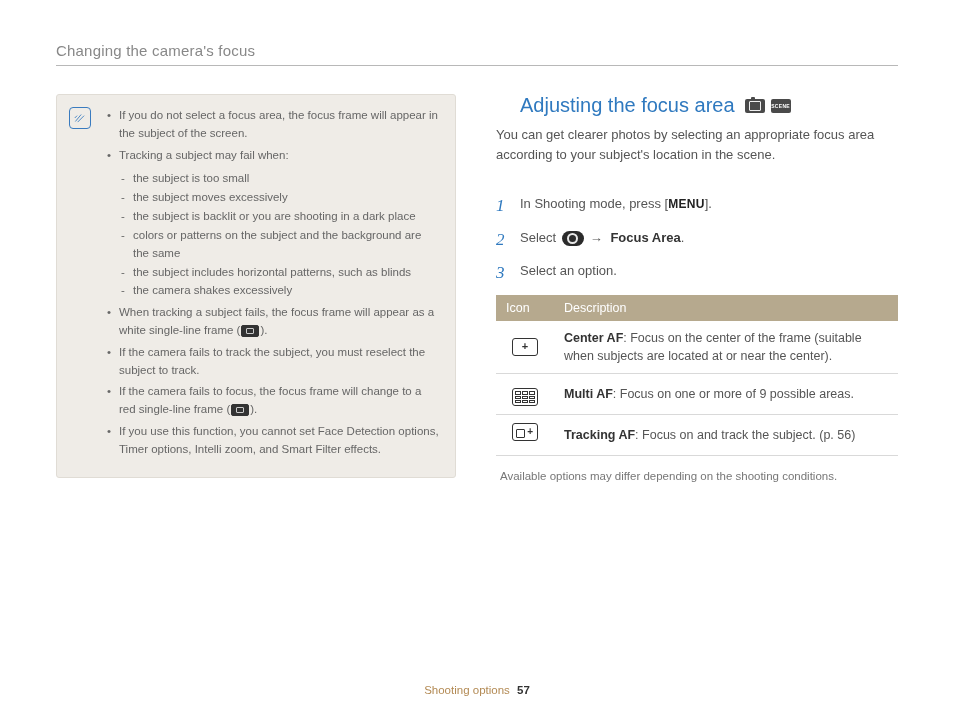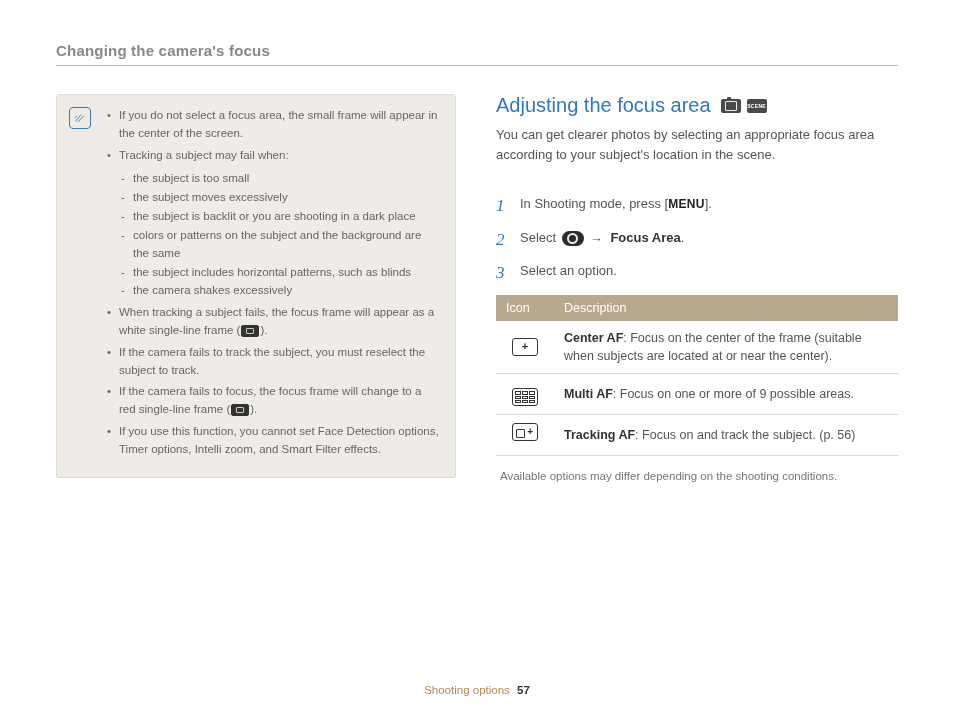--- a/index.html
+++ b/index.html
@@ -1,36 +1,36 @@
 <!DOCTYPE html>
 <html><head>
 <meta charset="utf-8">
 <style>
   * { box-sizing: border-box; margin: 0; padding: 0; }
   html, body { width: 954px; height: 720px; font-family: Arial, Helvetica, sans-serif; color: #555; background: #fff; }
   .page { padding: 42px 56px 0 56px; position: relative; height: 100%; }
-  .header { font-size: 15px; font-weight: 700; color: #888; letter-spacing: .2px; padding-bottom: 6px; border-bottom: 1px solid #b8b8b8; }
+  .header { font-size: 15px; font-weight: 400; color: #888; letter-spacing: .2px; padding-bottom: 6px; border-bottom: 1px solid #b8b8b8; }
   .cols { display: flex; gap: 40px; margin-top: 28px; }
   .left { flex: 0 0 400px; }
   .right { flex: 1 1 auto; }
 
   .notebox { background: #efece7; border: 1px solid #e0dcd5; border-radius: 3px; padding: 12px 16px 14px 50px; position: relative; font-size: 11.5px; line-height: 1.55; color: #666; }
   .notebox .note-icon { position: absolute; left: 12px; top: 12px; width: 22px; height: 22px; border: 1.5px solid #3a7bbf; border-radius: 4px; display:flex; align-items:center; justify-content:center; color:#3a7bbf; }
   .notebox .note-icon svg { width: 14px; height: 14px; stroke: #3a7bbf; fill: none; stroke-width: 1.5; }
   .notebox ul.outer { list-style: none; }
   .notebox ul.outer > li { position: relative; padding-left: 12px; margin-bottom: 4px; }
   .notebox ul.outer > li::before { content: "•"; position: absolute; left: 0; top: 0; color: #666; }
   .notebox ul.inner { list-style: none; margin-top: 6px; }
   .notebox ul.inner > li { position: relative; padding-left: 14px; margin: 1px 0; }
   .notebox ul.inner > li::before { content: "-"; position: absolute; left: 2px; top: 0; color: #666; }
   .inline-icon { display:inline-flex; vertical-align: middle; align-items:center; justify-content:center; width: 18px; height: 12px; border:1.2px solid #555; border-radius:2px; background:#fff; position:relative; margin:0 1px; }
   .inline-icon.dark { background:#333; border-color:#333; }
   .inline-icon.dark::after { content:""; width:6px; height:4px; border:1px solid #ccc; border-radius:1px; }
 
-  .section-title { color:#2f79bf; font-size: 20px; font-weight: 400; display:flex; align-items:center; gap:10px; }
+  .section-title { color:#2f79bf; font-size: 20px; font-weight: 400; display:flex; align-items:center; gap:10px;margin-left:24px; }
   .mode-icons { display:flex; gap:6px; }
   .mode-icons .mi { width:20px; height:14px; background:#4a4a4a; border-radius:2px; display:flex; align-items:center; justify-content:center; color:#fff; font-size:8px; font-weight:bold; position:relative; }
   .mode-icons .mi.cam::before { content:""; width:10px; height:8px; border:1px solid #eee; border-radius:1px; }
   .mode-icons .mi.cam::after { content:""; position:absolute; top:-2px; left:6px; width:4px; height:2px; background:#4a4a4a; border-radius:1px 1px 0 0; }
   .mode-icons .mi.scene { font-size:5px; letter-spacing:.3px; }
 
   .intro { font-size: 13px; line-height: 1.5; color:#555; margin: 8px 0 30px; }
 
   ol.steps { list-style:none; counter-reset: step; font-size: 13px; }
   ol.steps > li { counter-increment: step; position:relative; padding-left: 24px; margin-bottom: 14px; line-height:1.5; }
@@ -67,21 +67,21 @@
 
   <div class="cols">
     <div class="left">
       <div class="notebox">
         <div class="note-icon">
           <svg viewBox="0 0 24 24">
               <path d="M4 18 L14 6 M8 19 L19 8 M3 12 L7 8"></path>
             </svg>
         </div>
         <ul class="outer">
-          <li><span>If you do not select a focus area, the small frame will appear in the center of the screen.</span></li>
+          <li><span>If you do not select a focus area, the focus frame will appear in the subject of the screen.</span></li>
           <li>
             <span>Tracking a subject may fail when:</span>
             <ul class="inner">
               <li>the subject is too small</li>
               <li>the subject moves excessively</li>
               <li>the subject is backlit or you are shooting in a dark place</li>
               <li>colors or patterns on the subject and the background are the same</li>
               <li>the subject includes horizontal patterns, such as blinds</li>
               <li>the camera shakes excessively</li>
             </ul>

